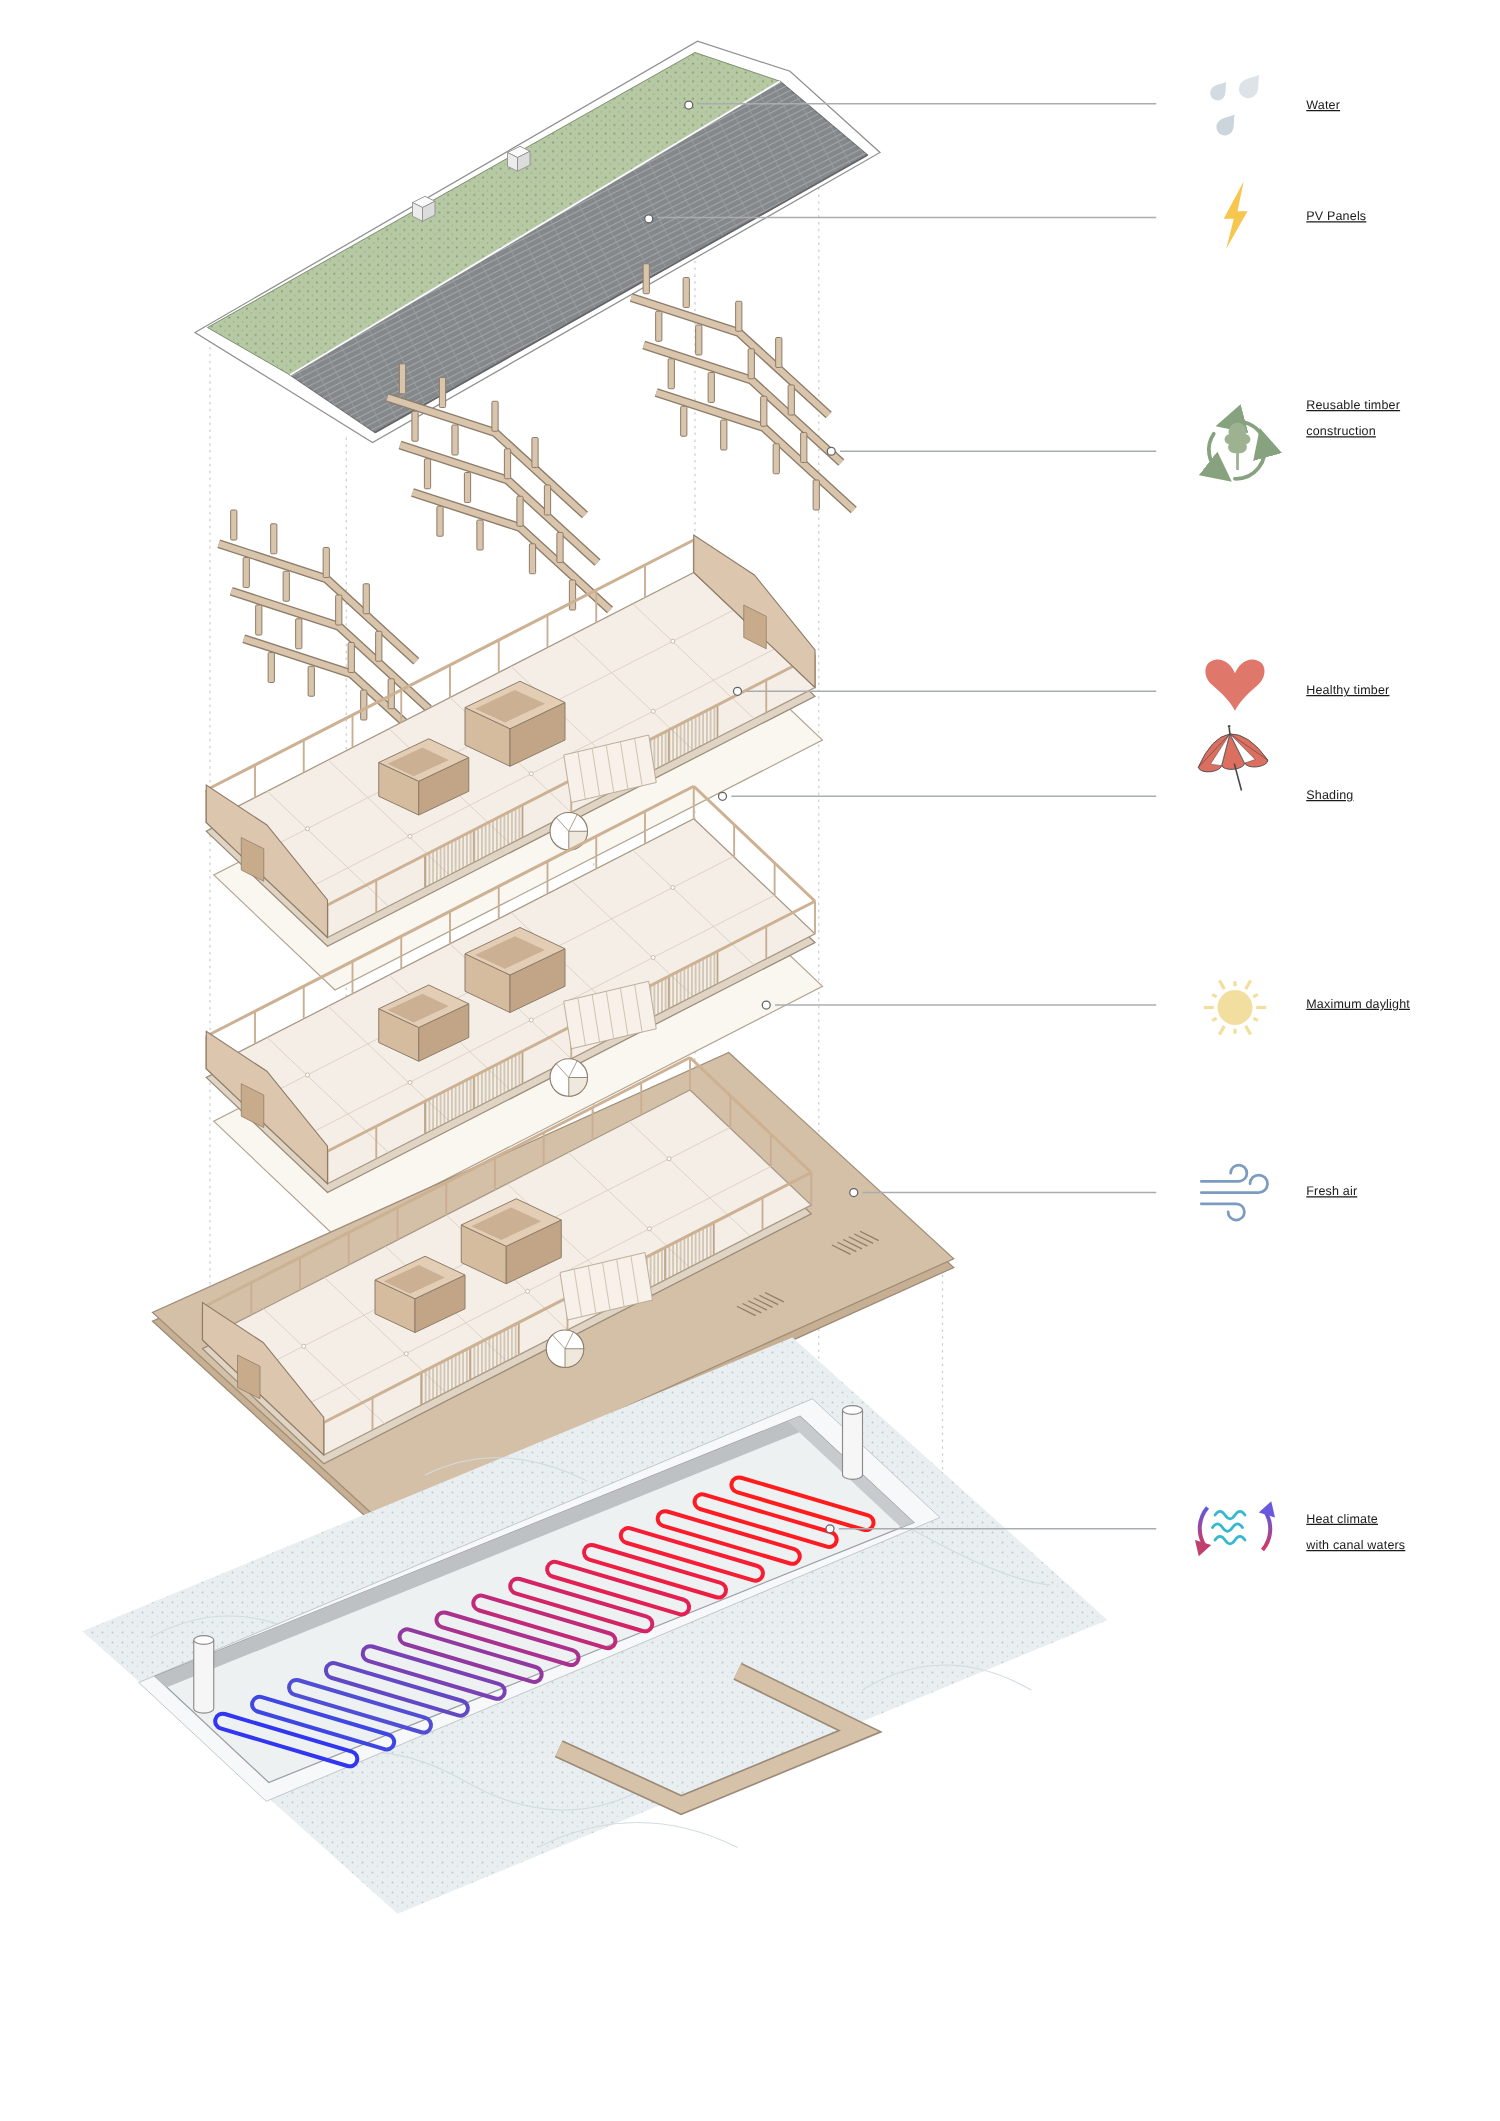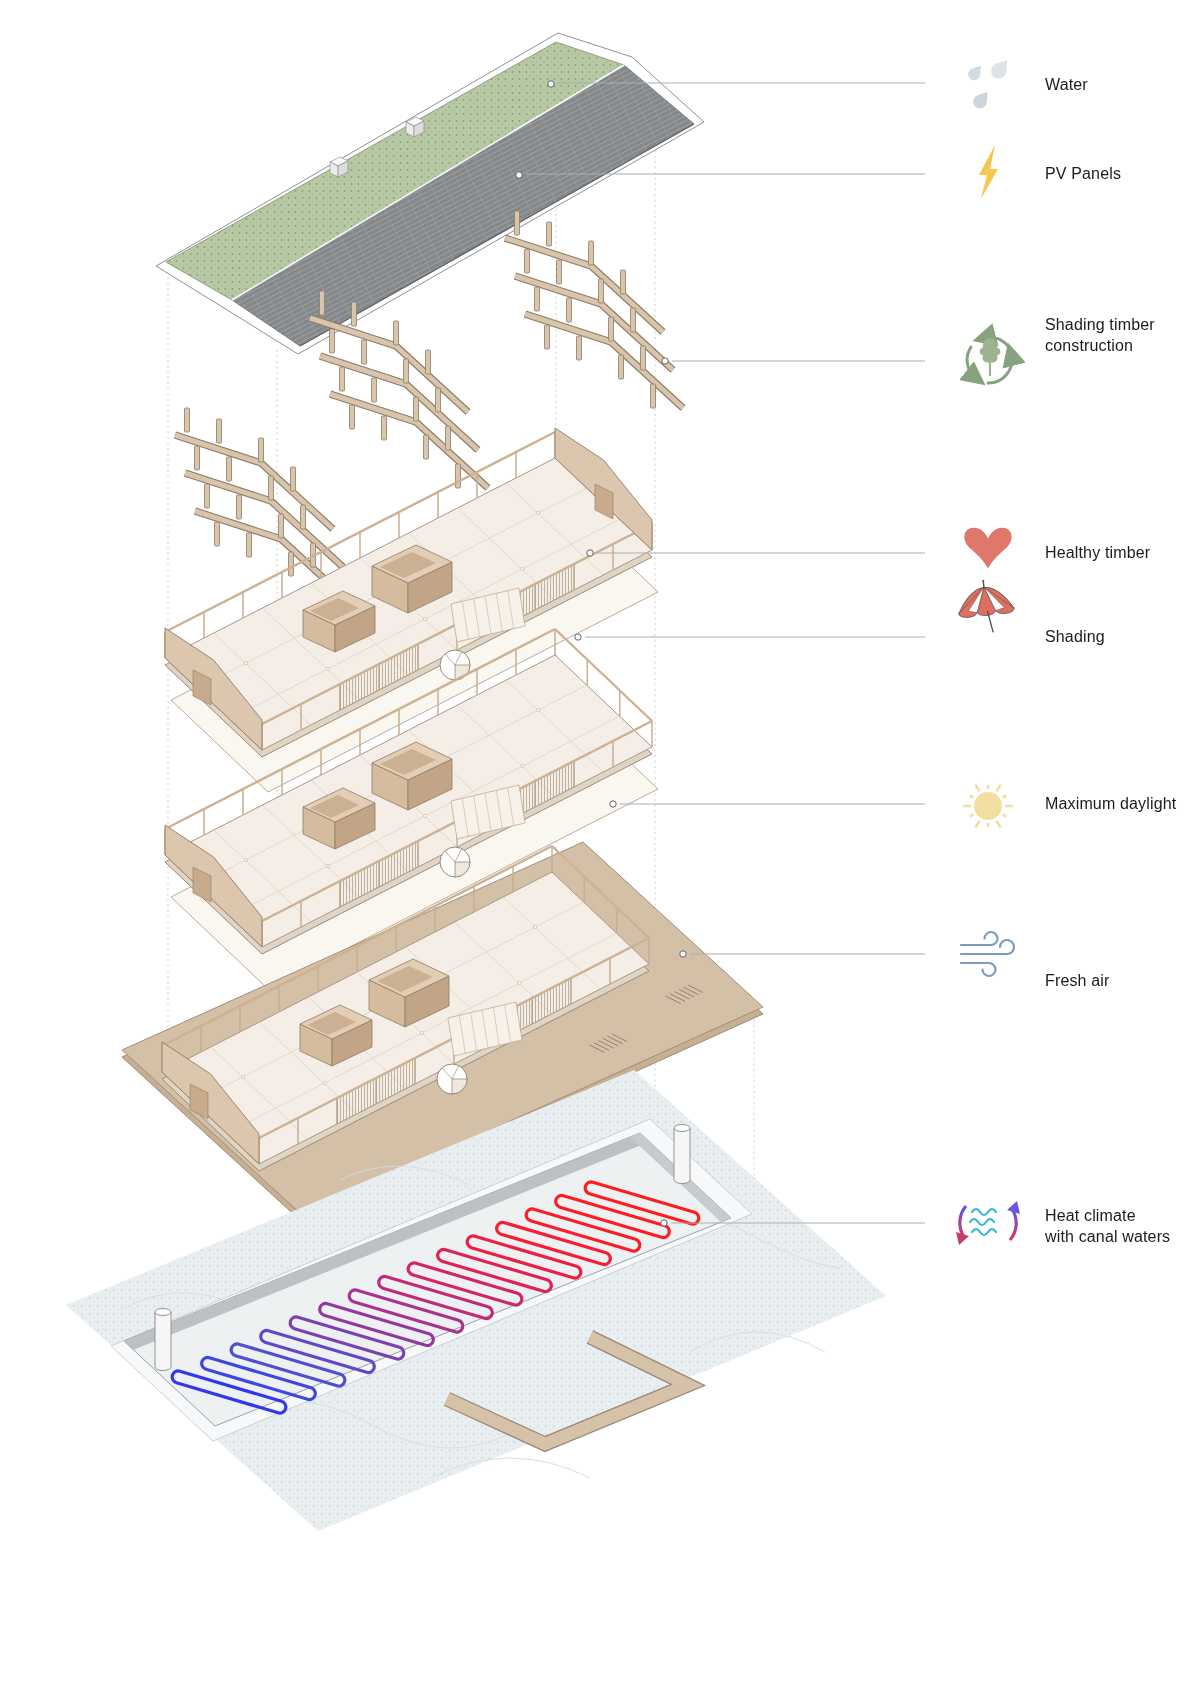--- a/index.html
+++ b/index.html
@@ -1,20 +1,20 @@
 <!DOCTYPE html>
 <html><head>
 <meta charset="utf-8">
 <style>
   html,body{margin:0;padding:0;background:#ffffff;}
   .stage{position:relative;width:1200px;height:1697px;background:#ffffff;overflow:hidden;
          font-family:"Liberation Sans",sans-serif;}
   .stage svg{position:absolute;left:0;top:0;}
-  .lbl{position:absolute;left:1045px;font-size:16px;line-height:21px;color:#1b1b1b;
-       letter-spacing:.15px;white-space:nowrap;}
+  .lbl{position:absolute;left:1045px;font-size:10px;line-height:21px;color:#1b1b1b;
+       letter-spacing:.15px;white-space:nowrap;text-decoration:underline;}
 </style>
 </head>
 <body>
 
 <div class="stage">
 <svg width="1200" height="1697" viewBox="0 0 1200 1697">
   <defs>
     <pattern id="pat-green" width="7" height="7" patternUnits="userSpaceOnUse">
       <circle cx="1.5" cy="2" r="0.9" fill="#84a06e"></circle>
       <circle cx="5" cy="5.5" r="0.6" fill="#8fa97a"></circle>
@@ -372,24 +372,24 @@
       <path d="M956,1232 L969,1236 L959,1245 Z" fill="#c13f6e"></path>
       <path d="M1010,1240 A26,26 0 0 0 1012,1209" stroke="url(#gHeat)" stroke-width="3.2" fill="none"></path>
       <path d="M1020,1214 L1007,1210 L1017,1201 Z" fill="#6a58e0"></path>
     </g>
   </g>
 </svg>
 
 <div class="lbl" style="top:74px">Water</div>
 <div class="lbl" style="top:163px">PV Panels</div>
 <div class="lbl" style="top:314px">
-  <div>Shading timber</div>
+  <div>Reusable timber</div>
   <div>construction</div>
 </div>
 <div class="lbl" style="top:542px">Healthy timber</div>
 <div class="lbl" style="top:626px">Shading</div>
 <div class="lbl" style="top:793px">Maximum daylight</div>
-<div class="lbl" style="top:970px">Fresh air</div>
+<div class="lbl" style="top:943px">Fresh air</div>
 <div class="lbl" style="top:1205px">
   <div>Heat climate</div>
   <div>with canal waters</div>
 </div>
 
 </div>
 </body></html>

